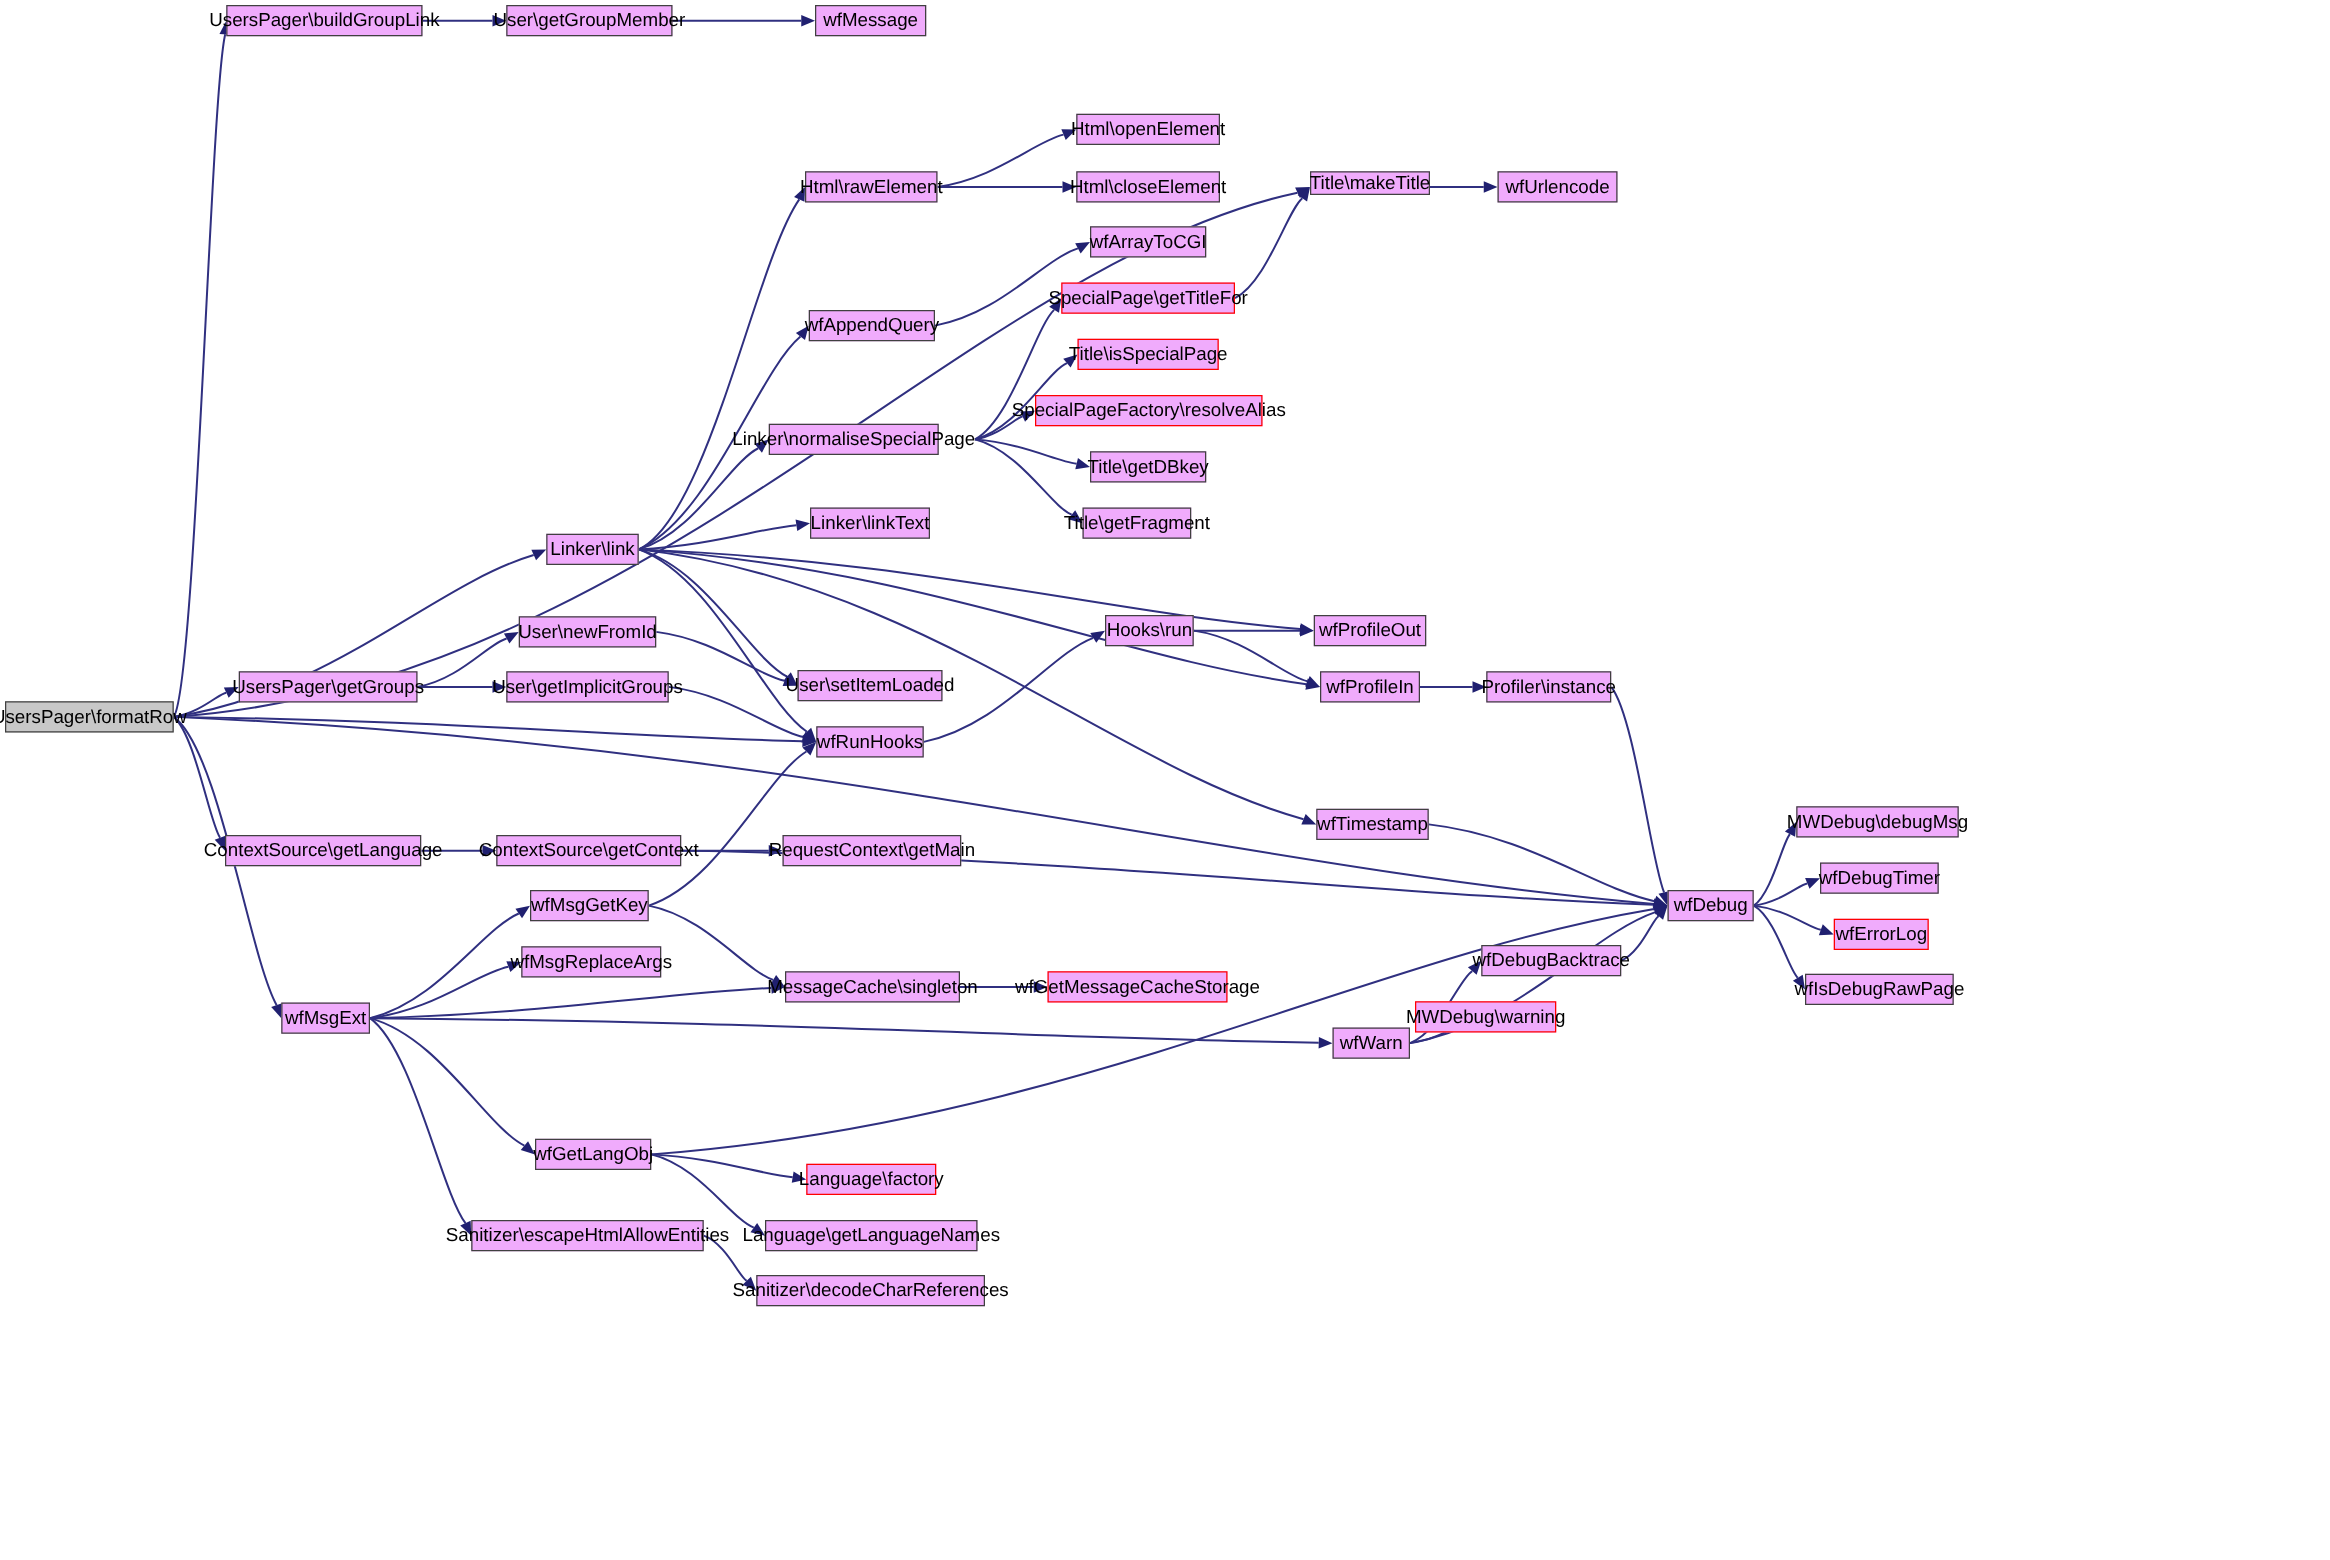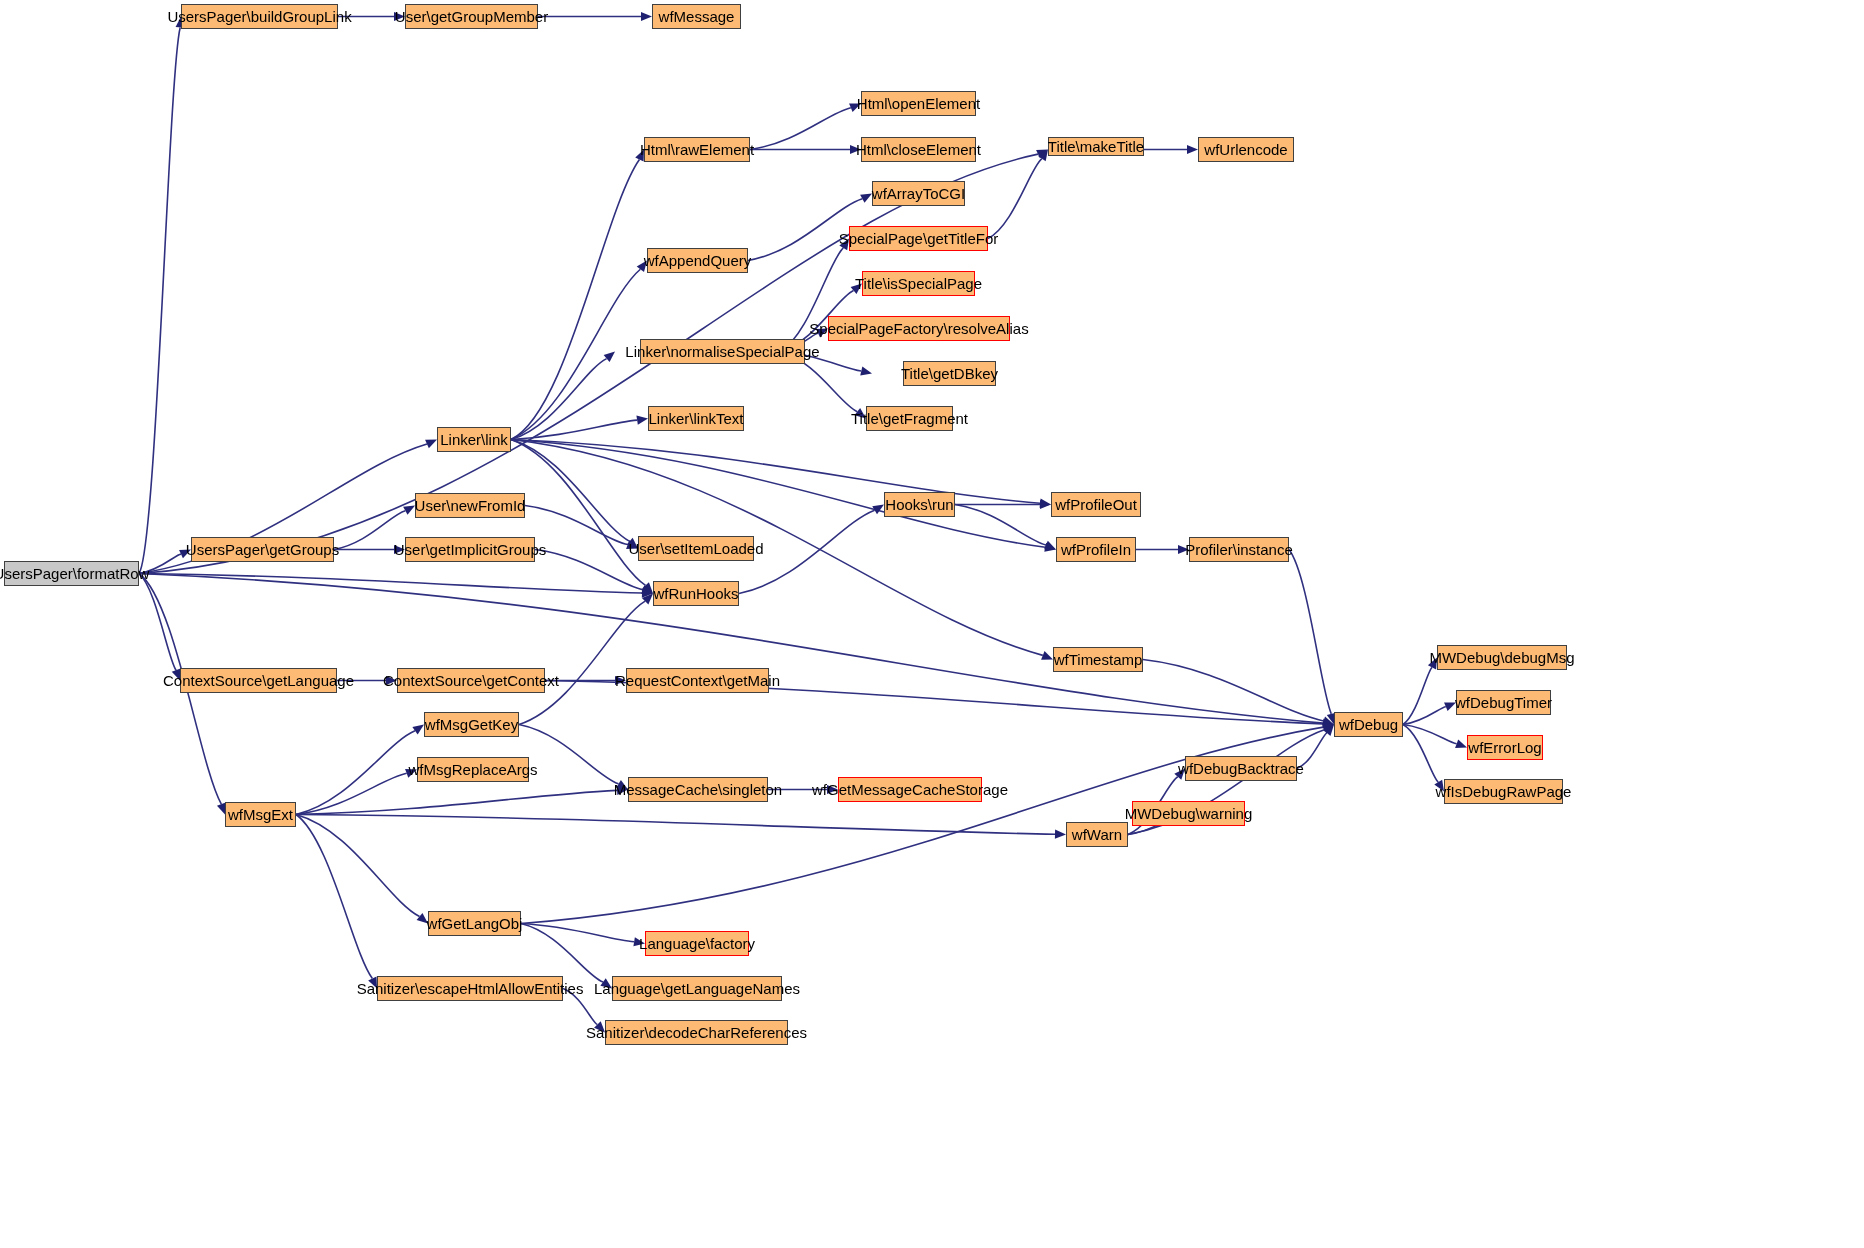--- a/index.html
+++ b/index.html
@@ -30,21 +30,21 @@
     stroke: #303080;
     stroke-width: 1.6;
   }
   .arrow-head {
     fill: #202070;
     stroke: none;
   }
   .gnode {
     position: absolute;
     box-sizing: border-box;
-    background: #fdba74;
+    background: #f0abfc;
     border: 1px solid #404040;
     color: #000000;
     font-size: 15px;
     line-height: 1;
     display: flex;
     align-items: center;
     justify-content: center;
     white-space: nowrap;
     padding: 0 6px;
     border-radius: 0;
@@ -196,22 +196,22 @@
       <div class="gnode" style="left: 861px; top: 91px; width: 115px; height: 25px;">Html\openElement</div>
       <div class="gnode" style="left: 1048px; top: 137px; width: 96px; height: 19px;">Title\makeTitle</div>
       <div class="gnode" style="left: 1198px; top: 137px; width: 96px; height: 25px;">wfUrlencode</div>
       <div class="gnode" style="left: 644px; top: 137px; width: 106px; height: 25px;">Html\rawElement</div>
       <div class="gnode" style="left: 861px; top: 137px; width: 115px; height: 25px;">Html\closeElement</div>
       <div class="gnode" style="left: 872px; top: 181px; width: 93px; height: 25px;">wfArrayToCGI</div>
       <div class="gnode red" style="left: 849px; top: 226px; width: 139px; height: 25px;">SpecialPage\getTitleFor</div>
       <div class="gnode" style="left: 647px; top: 248px; width: 101px; height: 25px;">wfAppendQuery</div>
       <div class="gnode red" style="left: 862px; top: 271px; width: 113px; height: 25px;">Title\isSpecialPage</div>
       <div class="gnode red" style="left: 828px; top: 316px; width: 182px; height: 25px;">SpecialPageFactory\resolveAlias</div>
-      <div class="gnode" style="left: 640px; top: 339px; width: 165px; height: 25px; text-align: center;">Linker\normaliseSpecialPage</div>
-      <div class="gnode" style="left: 872px; top: 361px; width: 93px; height: 25px; margin-left: 31px;">Title\getDBkey</div>
+      <div class="gnode" style="left: 615px; top: 339px; width: 136px; height: 25px; text-align: center;">Linker\normaliseSpecialPage</div>
+      <div class="gnode" style="left: 872px; top: 361px; width: 93px; height: 25px;">Title\getDBkey</div>
       <div class="gnode" style="left: 648px; top: 406px; width: 96px; height: 25px;">Linker\linkText</div>
       <div class="gnode" style="left: 866px; top: 406px; width: 87px; height: 25px;">Title\getFragment</div>
       <div class="gnode" style="left: 437px; top: 427px; width: 74px; height: 25px;">Linker\link</div>
       <div class="gnode" style="left: 884px; top: 492px; width: 71px; height: 25px;">Hooks\run</div>
       <div class="gnode" style="left: 1051px; top: 492px; width: 90px; height: 25px;">wfProfileOut</div>
       <div class="gnode" style="left: 415px; top: 493px; width: 110px; height: 25px;">User\newFromId</div>
       <div class="gnode" style="left: 1056px; top: 537px; width: 80px; height: 25px;">wfProfileIn</div>
       <div class="gnode" style="left: 1189px; top: 537px; width: 100px; height: 25px;">Profiler\instance</div>
       <div class="gnode" style="left: 191px; top: 537px; width: 143px; height: 25px;">UsersPager\getGroups</div>
       <div class="gnode" style="left: 405px; top: 537px; width: 130px; height: 25px;">User\getImplicitGroups</div>

